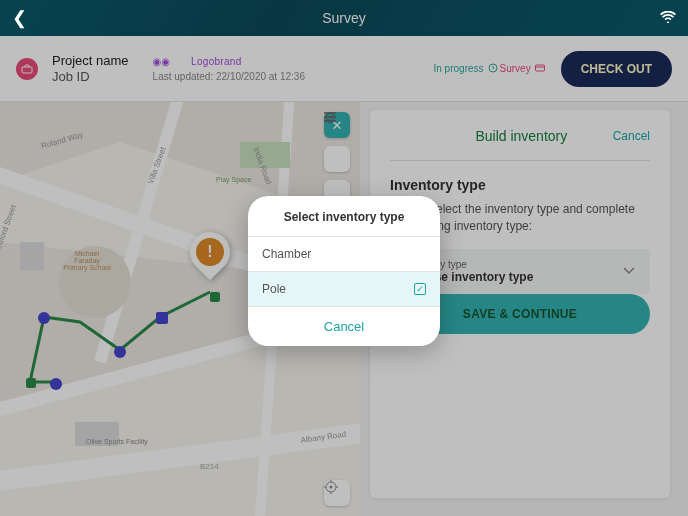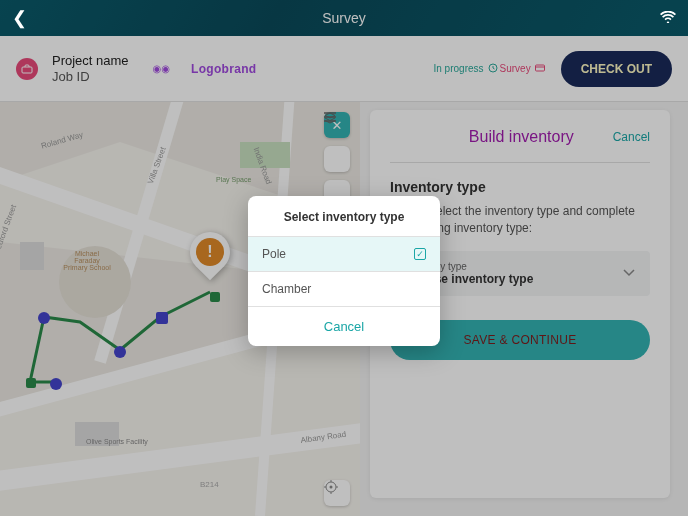--- a/index.html
+++ b/index.html
@@ -40,21 +40,21 @@
   .jobicon {
     width:22px; height:22px; border-radius:50%; background:var(--pink);
     display:flex; align-items:center; justify-content:center; color:#fff; font-size:11px;
   }
   .jobtitles { line-height:1.2; }
   .jobtitles .pn { font-weight:400; font-size:13px; color:#222; }
   .jobtitles .jid { font-size:13px; color:var(--text-mid); }
   .brand { display:flex; flex-direction:column; gap:4px; margin-left:10px; }
   .brand .logo { display:flex; align-items:center; gap:3px; }
   .brand .logo .ic { color:#a04adf; font-size:10px; }
-  .brand .logo .tx { font-size:12px; font-weight:700; color:#a04adf; letter-spacing:0.3px;padding-left:18px; }
+  .brand .logo .tx { font-size:10px; font-weight:400; color:#a04adf; letter-spacing:0.3px;padding-left:18px; }
   .brand .updated { font-size:10px; color:var(--text-light); }
   .hdr-right { position:absolute; right:16px; top:0; bottom:0; display:flex; align-items:center; gap:10px; }
   .status-col { display:flex; flex-direction:row; align-items:flex-start; gap:2px; margin-right:6px;}
   .status-row { display:flex; align-items:center; gap:4px; font-size:10px; }
   .status-row.prog { color:#2aa89a; }
   .status-row.surv { color:#e84a7a; }
   .btn { border:none; border-radius:22px; padding:0 20px; height:36px; font-size:12px; font-weight:600; cursor:pointer; }
   .btn.navy { background:var(--navy); color:#fef9c3; }
   .btn.teal { background:var(--teal-btn); color:#fff; }
 
@@ -70,36 +70,36 @@
   .poi.circle { border-radius:50%; }
   .poi.square { border-radius:2px; }
   .marker { position:absolute; left:190px; top:130px; width:40px; height:50px; }
   .marker .pin { width:40px; height:40px; border-radius:50% 50% 50% 0; transform:rotate(-45deg); background:#fff; box-shadow:0 2px 6px rgba(0,0,0,0.3);}
   .marker .inner { position:absolute; left:6px; top:6px; width:28px; height:28px; border-radius:50%; background:var(--orange); display:flex; align-items:center; justify-content:center; color:#fff; font-weight:700; font-size:16px;}
   .maptxt { position:absolute; font-size:8px; color:#999; transform-origin:left top; white-space:nowrap;}
 
   
   .panel { position:absolute; left:370px; right:18px; top:8px; bottom:18px; background:var(--panel-bg); border-radius:6px; box-shadow:0 1px 4px rgba(0,0,0,0.08); padding:18px 20px; }
   .panel-hdr { display:flex; align-items:center; justify-content:space-between; padding-bottom:16px; border-bottom:1px solid var(--border); }
-  .panel-hdr .t { font-size:16px; color:#a21caf; flex:1; text-align:center; }
+  .panel-hdr .t { font-size:14px; color:#15803d; flex:1; text-align:center; }
   .panel-hdr .cancel { font-size:12px; color:var(--teal); cursor:pointer; }
   .section { margin-top:16px; }
   .section h3 { margin:0 0 8px 0; font-size:14px; font-weight:600; color:#333; }
   .section p { margin:0 0 14px 0; font-size:12px; color:var(--text-mid); line-height:1.4; }
   .dropdown { background:#f3f4f5; border-radius:4px; padding:10px 14px; display:flex; align-items:center; justify-content:space-between; cursor:pointer;}
   .dropdown .dl { font-size:10px; color:#666; }
   .dropdown .dv { font-size:12px; font-weight:600; color:#333; }
   .chev { color:#888; }
-  .save { margin-top:24px; width:100%; border:none; border-radius:22px; height:40px; background:var(--teal-btn); color:#7f1d1d; font-size:12px; font-weight:400; cursor:pointer; letter-spacing:0.3px;}
+  .save { width:100%; border:none; border-radius:22px; height:40px; background:var(--teal-btn); color:#14532d; font-size:12px; font-weight:700; cursor:pointer; letter-spacing:0.3px;}
 
   
   .scrim { position:absolute; inset:0; background:rgba(0,0,0,0.25); }
   .modal {
     position:absolute; left:248px; top:196px; width:192px; background:#fff;
-    border-radius:8px; box-shadow:0 6px 24px rgba(0,0,0,0.25); overflow:hidden;
+    border-radius:20px; box-shadow:0 6px 24px rgba(0,0,0,0.25); overflow:hidden;
   }
   .modal .mtitle { text-align:center; font-size:12px; font-weight:700; color:#333; padding:14px 0 12px; }
   .opt { padding:10px 14px; font-size:12px; color:var(--text-mid); display:flex; align-items:center; justify-content:space-between; border-top:1px solid var(--border); cursor:pointer;}
   .opt.sel { background:var(--selected-bg); }
   .opt .chk { width:12px; height:12px; border:1.5px solid var(--teal); border-radius:2px; display:flex; align-items:center; justify-content:center; color:var(--teal); font-size:9px; }
   .modal .mcancel { text-align:center; font-size:13px; color:var(--teal); padding:12px 0; border-top:1px solid var(--border); cursor:pointer;}
 </style>
 </head>
 <body>
 
@@ -122,20 +122,21 @@
   </div>
   <div class="jobtitles">
     <div class="pn">Project name</div>
     <div class="jid">Job ID</div>
   </div>
   <div class="brand">
     <div class="logo">
       <span class="ic">◉◉</span>
       <span class="tx">Logobrand</span>
     </div>
+    <div class="updated">Last updated: 22/10/2020 at 12:36</div>
   </div>
   <div class="hdr-right">
     <div class="status-col">
       <div class="status-row prog">
         <span>In progress</span>
         <span>
           <svg width="10" height="10" viewBox="0 0 10 10">
               <circle cx="5" cy="5" r="4" fill="none" stroke="#2aa89a" stroke-width="1"></circle>
               <path d="M5 3v2l1.5 1" stroke="#2aa89a" stroke-width="1" fill="none"></path>
             </svg>
@@ -179,21 +180,21 @@
     </svg>
 
     <div class="maptxt" style="left:40px; top:40px; transform:rotate(-16deg);">Roland Way</div>
     <div class="maptxt" style="left:260px; top:44px; transform:rotate(70deg);">India Road</div>
     <div class="maptxt" style="left:146px; top:80px; transform:rotate(-70deg);">Villa Street</div>
     <div class="maptxt" style="left:-8px; top:150px; transform:rotate(-70deg);">Bedford Street</div>
     <div class="maptxt" style="left:300px; top:334px; transform:rotate(-8deg);">Albany Road</div>
     <div class="maptxt" style="left:216px; top:74px; font-size:7px; color:#7aa070;">Play Space</div>
     <div class="maptxt" style="left:62px; top:148px; font-size:7px; color:#b89060; width:50px; white-space:normal; text-align:center;">Michael Faraday Primary School</div>
     <div class="maptxt" style="left:86px; top:336px; font-size:7px; color:#888;">Olive Sports Facility</div>
-    <div class="maptxt" style="left:200px; top:378px; font-size:8px; color:#aaa;">B214</div>
+    <div class="maptxt" style="left:200px; top:360px; font-size:8px; color:#aaa;">B214</div>
 
     <div class="poi circle" style="left:38px; top:210px; width:12px; height:12px; background:var(--blue);"></div>
     <div class="poi circle" style="left:114px; top:244px; width:12px; height:12px; background:var(--blue);"></div>
     <div class="poi circle" style="left:50px; top:276px; width:12px; height:12px; background:var(--blue);"></div>
     <div class="poi square" style="left:156px; top:210px; width:12px; height:12px; background:var(--blue);"></div>
     <div class="poi square" style="left:210px; top:190px; width:10px; height:10px; background:var(--green);"></div>
     <div class="poi square" style="left:26px; top:276px; width:10px; height:10px; background:var(--green);"></div>
 
     <div class="marker">
       <div class="pin"></div>
@@ -243,21 +244,21 @@
         </div>
       </div>
     </div>
     <button class="save">SAVE &amp; CONTINUE</button>
   </div>
 </div>
 
 <div class="scrim"></div>
 <div class="modal">
   <div class="mtitle">Select inventory type</div>
+  <div class="opt">
+    <span>Chamber</span>
+  </div>
   <div class="opt sel">
     <span>Pole</span>
     <span class="chk">✓</span>
   </div>
-  <div class="opt">
-    <span>Chamber</span>
-  </div>
   <div class="mcancel">Cancel</div>
 </div>
 
 </body></html>

